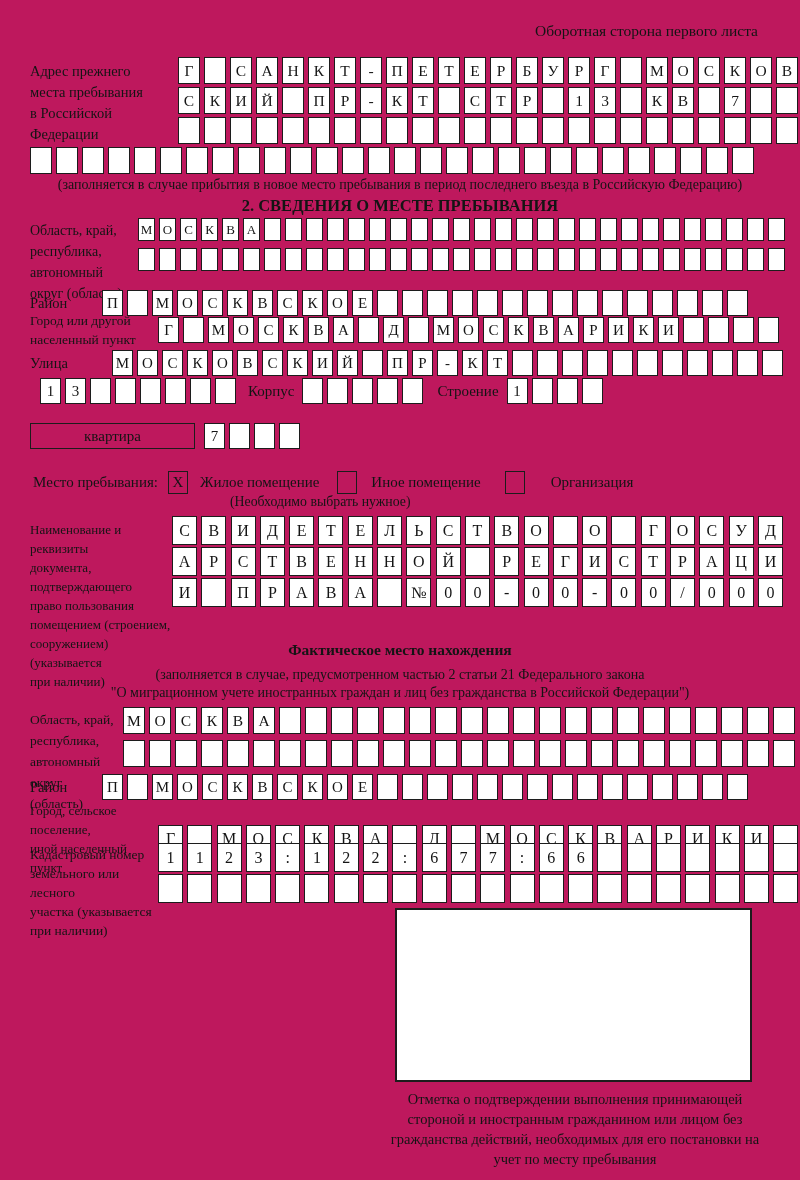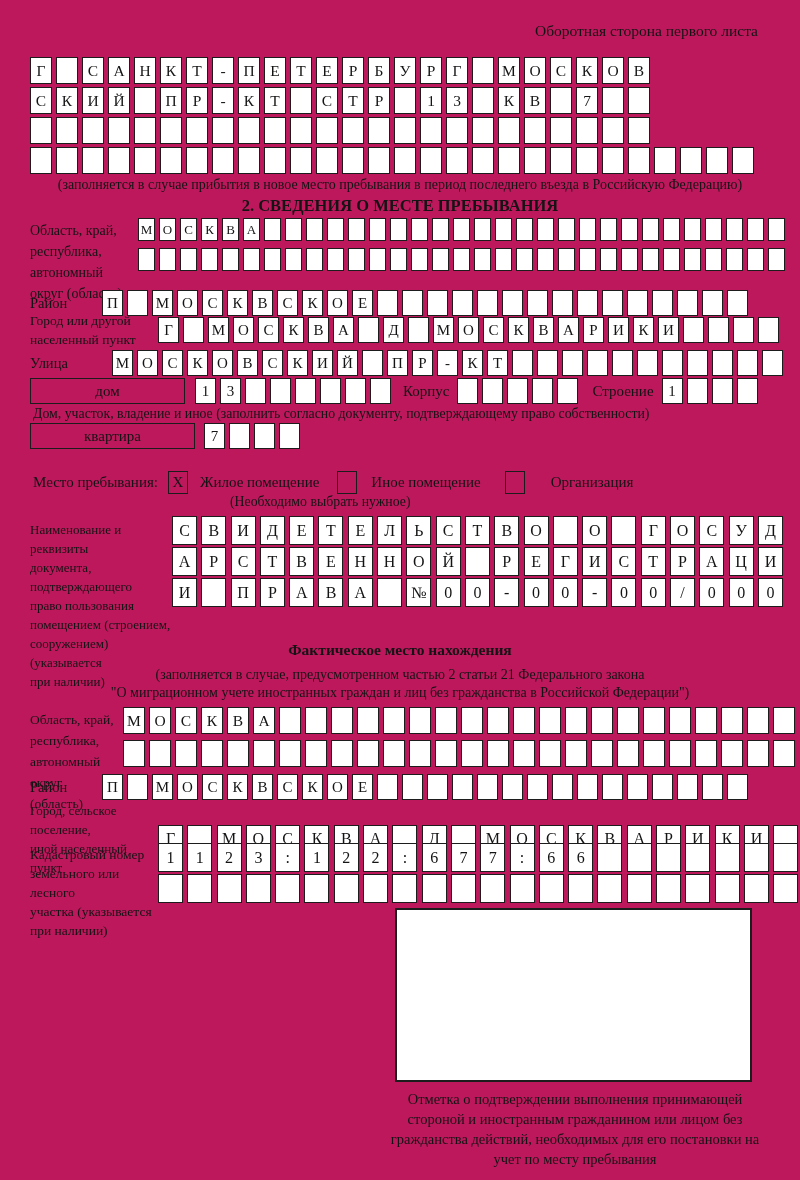--- a/index.html
+++ b/index.html
@@ -40,20 +40,24 @@
   .hdr{font-size:15.5px;}
 </style>
 </head>
 <body>
 
 <div class="page">
 
   <div class="abs hdr" style="top:22px;right:42px;">Оборотная сторона первого листа</div>
 
   <div class="abs flex" style="top:57px;left:30px;">
+    <div class="flabel" style="width:148px;padding-top:4px;">Адрес прежнего
+места пребывания
+в Российской
+Федерации</div>
     <div class="colgap" style="gap:3px;">
       <div class="cells c26">
           <span class="cell">Г</span>
           <span class="cell"></span>
           <span class="cell">С</span>
           <span class="cell">А</span>
           <span class="cell">Н</span>
           <span class="cell">К</span>
           <span class="cell">Т</span>
           <span class="cell">-</span>
@@ -328,21 +332,20 @@
         <span class="cell"></span>
         <span class="cell"></span>
         <span class="cell"></span>
         <span class="cell"></span>
         <span class="cell"></span>
         <span class="cell"></span>
       </div>
   </div>
 
   <div class="abs flex" style="top:378px;left:30px;align-items:center;">
-    <div class="widebox" style="width:155px;">дом</div>
     <div class="cells c25" style="margin-left:10px;">
         <span class="cell">1</span>
         <span class="cell">3</span>
         <span class="cell"></span>
         <span class="cell"></span>
         <span class="cell"></span>
         <span class="cell"></span>
         <span class="cell"></span>
         <span class="cell"></span>
       </div>
@@ -355,21 +358,20 @@
         <span class="cell"></span>
       </div>
     <div style="font-size:15px;margin:0 8px 0 14px;">Строение</div>
     <div class="cells c25">
         <span class="cell">1</span>
         <span class="cell"></span>
         <span class="cell"></span>
         <span class="cell"></span>
       </div>
   </div>
-  <div class="abs note-l" style="top:406px;left:33px;">Дом, участок, владение и иное (заполнить согласно документу, подтверждающему право собственности)</div>
 
   <div class="abs flex" style="top:423px;left:30px;align-items:center;">
     <div class="widebox" style="width:165px;">квартира</div>
     <div class="cells c25" style="margin-left:9px;">
         <span class="cell">7</span>
         <span class="cell"></span>
         <span class="cell"></span>
         <span class="cell"></span>
       </div>
   </div>

